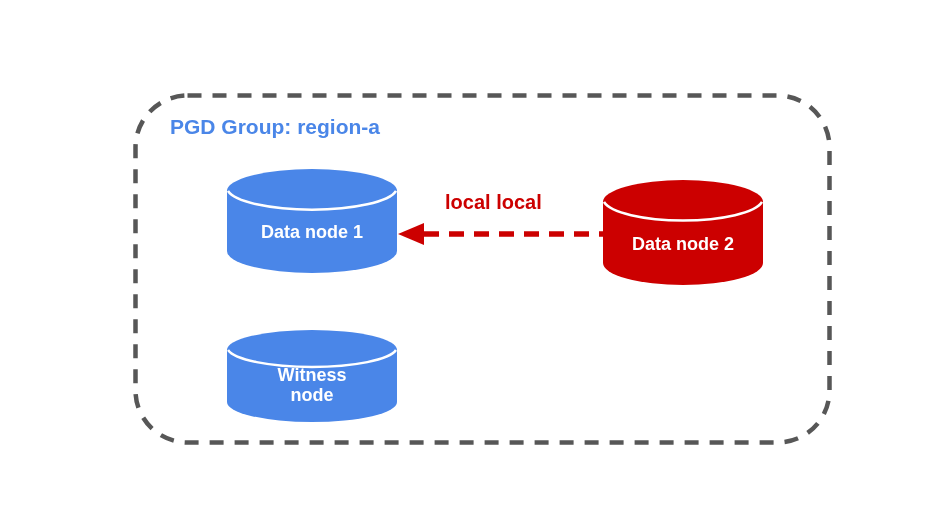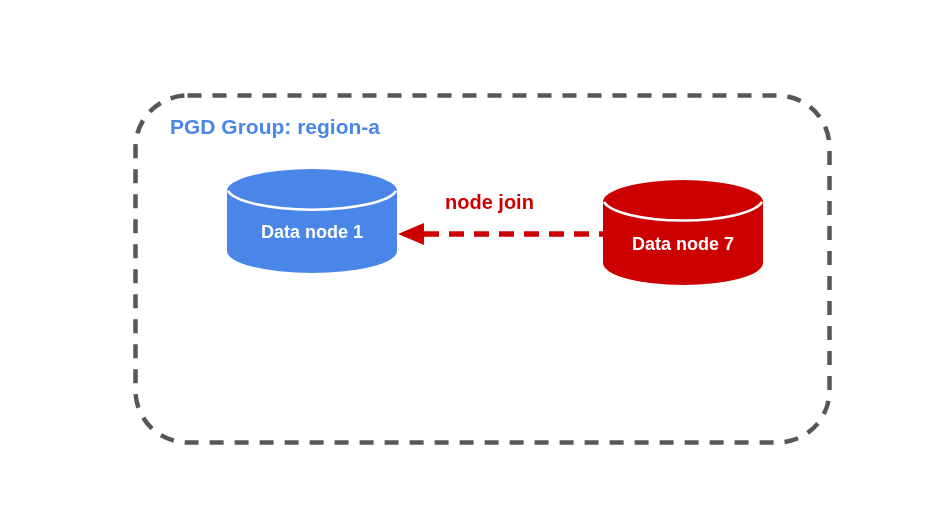--- a/index.html
+++ b/index.html
@@ -96,23 +96,31 @@
       <path d="M1,22 A85,22 0 0 0 169,22" fill="none" stroke="#ffffff" stroke-width="2.5"></path>
     </svg>
     <div class="node-label">Data node 1</div>
   </div>
 
   <div class="node node-data-2">
     <svg width="160" height="105" viewBox="0 0 160 105">
       <path d="M0,22 A80,22 0 0 1 160,22 L160,83 A80,22 0 0 1 0,83 Z" fill="#cc0000"></path>
       <path d="M1,22 A80,22 0 0 0 159,22" fill="none" stroke="#ffffff" stroke-width="2.5"></path>
     </svg>
-    <div class="node-label">Data node 7</div>
+    <div class="node-label">Data node 2</div>
   </div>
 
+  <div class="node node-witness">
+    <svg width="170" height="92" viewBox="0 0 170 92">
+      <path d="M0,20 A85,20 0 0 1 170,20 L170,72 A85,20 0 0 1 0,72 Z" fill="#4a86e8"></path>
+      <path d="M1,20 A85,20 0 0 0 169,20" fill="none" stroke="#ffffff" stroke-width="2.5"></path>
+    </svg>
+    <div class="node-label">Witness
+node</div>
+  </div>
 
-  <div class="arrow-label">node join</div>
+  <div class="arrow-label">local local</div>
   <svg class="arrow-svg" viewBox="0 0 209 36">
     <line x1="28" y1="18" x2="207" y2="18" stroke-width="5.5" stroke-dasharray="15 10" stroke="#cc0000"></line>
     <polygon points="2,18 28,7 28,29" fill="#cc0000"></polygon>
   </svg>
 
 </div>
 
 </body></html>

